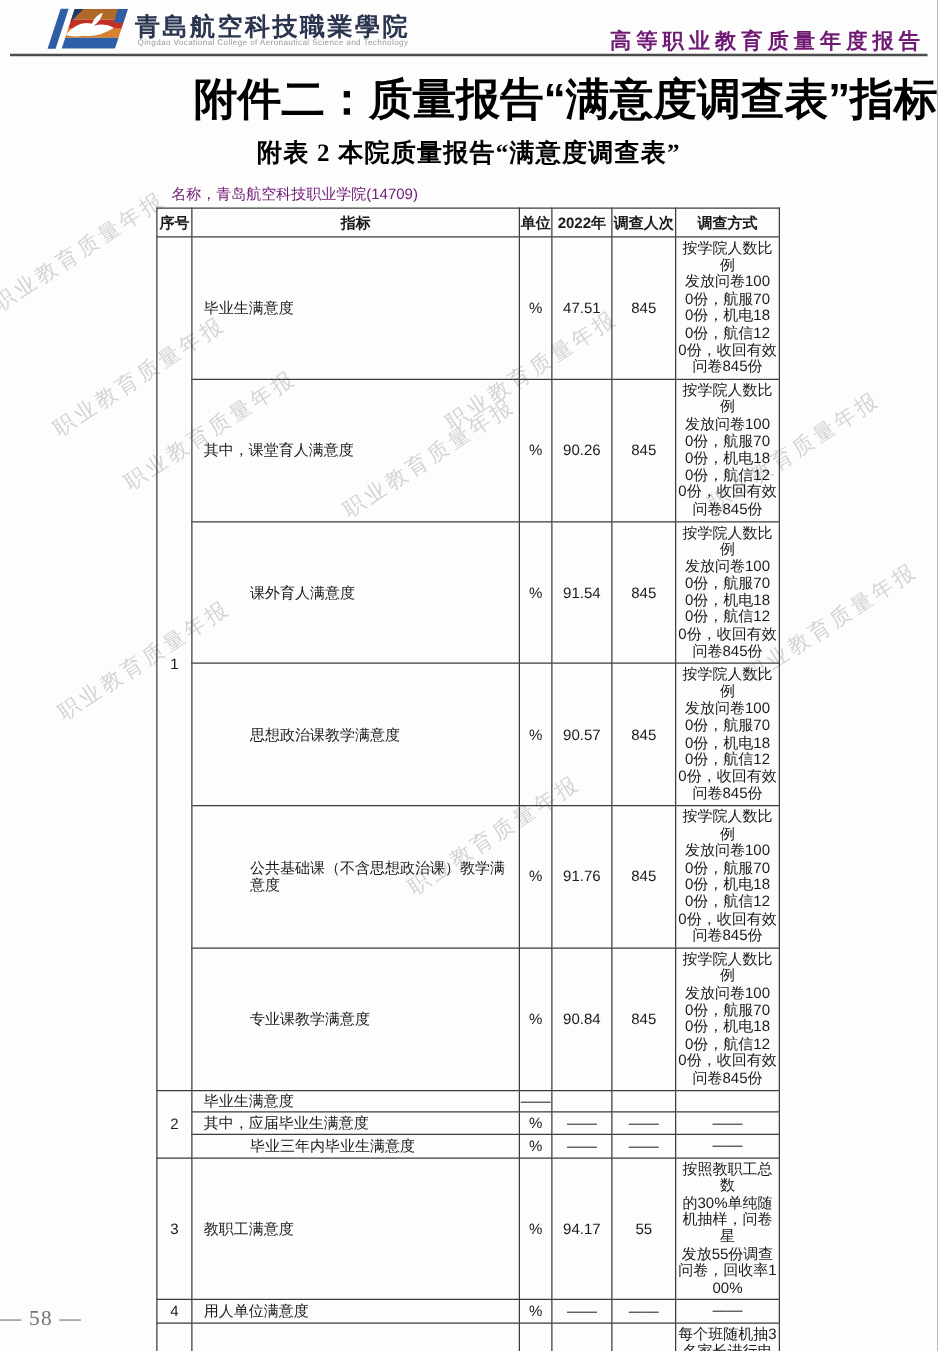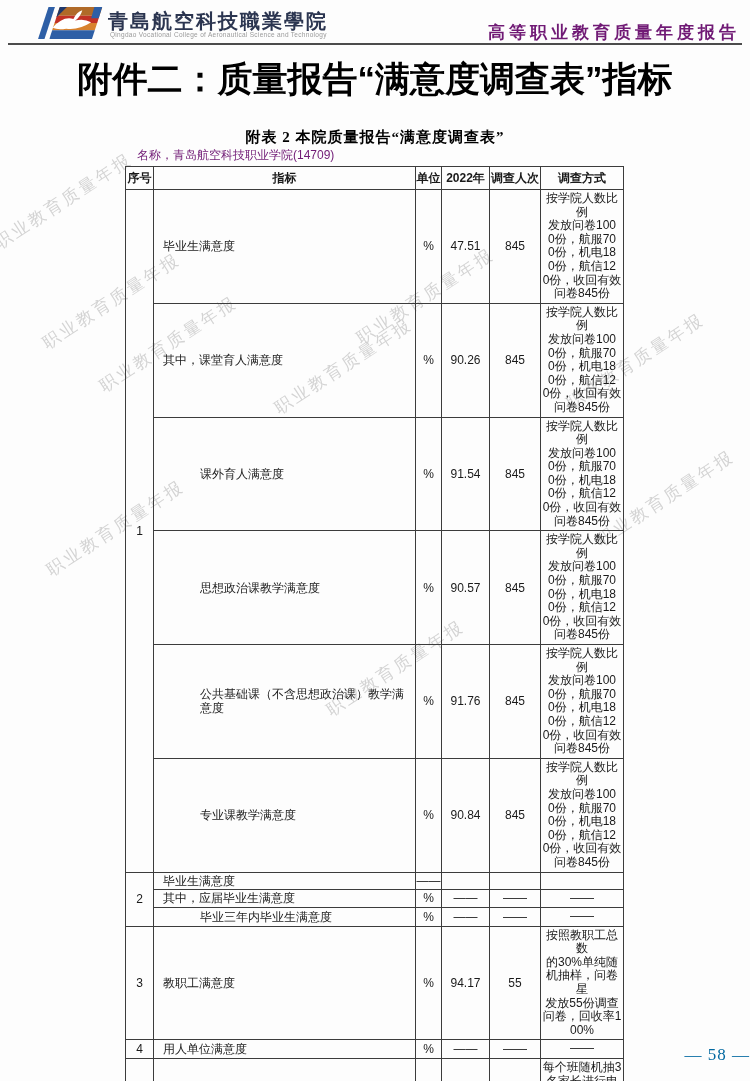--- a/index.html
+++ b/index.html
@@ -29,28 +29,28 @@
     position:absolute; top:31px; left:110px; font-size:6.5px; color:#9a9a9a;
     letter-spacing:.3px; white-space:nowrap;
   }
   .hdr-right {
     position:absolute; top:21px; right:10px; font-size:17px; font-weight:bold;
     color:#701a75; letter-spacing:4px; white-space:nowrap;
     font-family:"Liberation Serif","DejaVu Serif",serif;
   }
   
   .title {
-    position:absolute; top:56px; left:0; right:0; text-align:center;
+    position:absolute; top:56px; left:0; right:0; text-align:right;
     font-size:35px; font-weight:bold; color:#000; letter-spacing:0px;
     white-space:nowrap; z-index:2;
   }
   .subtitle {
     position:absolute; top:109px; left:0; right:0; text-align:center;
-    font-size:15px; font-weight:bold; color:#000; letter-spacing:1px;
-    font-family:"Liberation Serif","DejaVu Serif",serif; z-index:2;margin-top:19px;
+    font-size:20px; font-weight:bold; color:#000; letter-spacing:1px;
+    font-family:"Liberation Serif","DejaVu Serif",serif; z-index:2;
   }
   .caption {
     position:absolute; top:147px; left:137px; font-size:12px; color:#701a75; z-index:2;
   }
   
   table.main {
     position:absolute; top:166px; left:125px; width:498px;
     border-collapse:collapse; table-layout:fixed; z-index:2;
     background:transparent;
   }
@@ -59,22 +59,22 @@
     vertical-align:middle; background:transparent; overflow:hidden;
   }
   table.main th { height:23px; font-weight:bold; text-align:center; }
   td.c-no { text-align:center; }
   td.c-ind { text-align:left; padding-left:9px; line-height:14px; }
   td.c-ind.indent { padding-left:46px; }
   td.c-unit, td.c-val, td.c-cnt { text-align:center; }
   td.c-mth { text-align:center; white-space:pre-line; line-height:13.6px; padding:2px 1px; }
   
   .footer {
-    position:absolute; top:1045px; left:0; right:0; text-align:right;
-    font-size:17px; color:#0369a1; letter-spacing:1px;
+    position:absolute; top:1045px; left:0; right:0; text-align:left;
+    font-size:17px; color:#737373; letter-spacing:1px;
     font-family:"Liberation Serif","DejaVu Serif",serif; z-index:2;
   }
 </style>
 </head>
 <body>
 
 <div class="page">
 
   <div class="wm" style="left:-10px; top:235px;">职业教育质量年报</div>
   <div class="wm" style="left:38px; top:335px;">职业教育质量年报</div>

